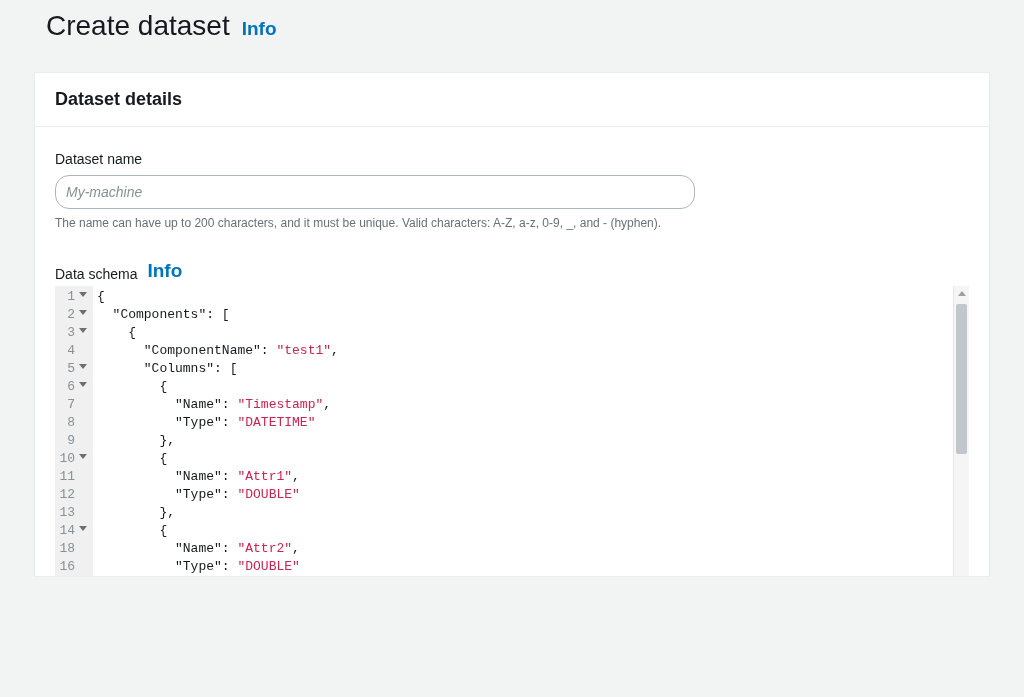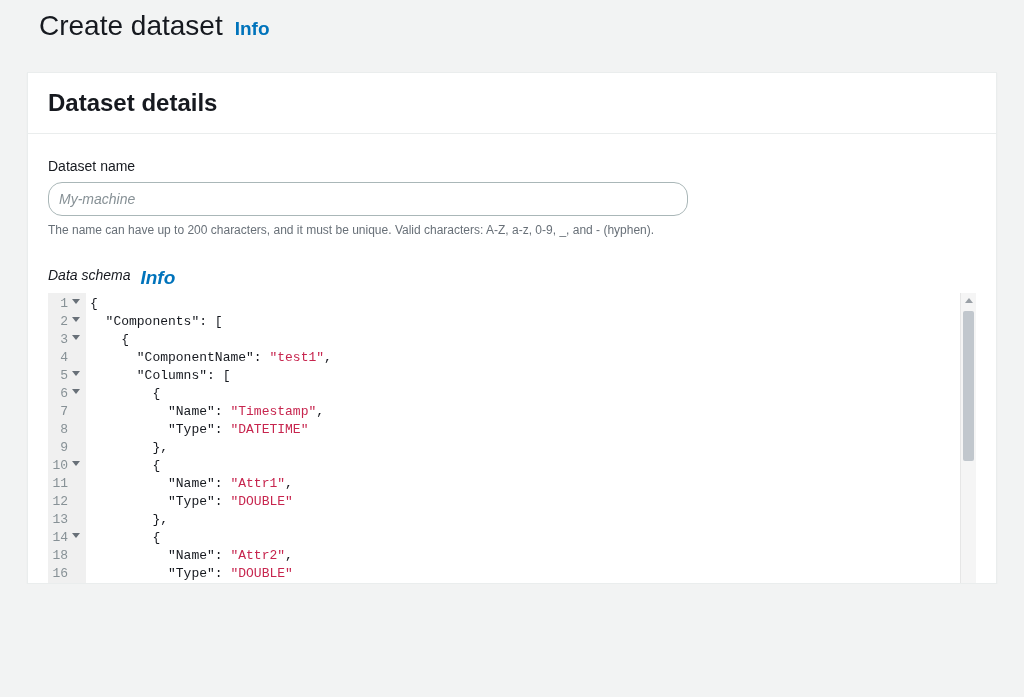--- a/index.html
+++ b/index.html
@@ -4,21 +4,21 @@
   <style>
     * { box-sizing: border-box; margin: 0; padding: 0; }
     body {
       font-family: "Amazon Ember", "Helvetica Neue", Arial, sans-serif;
       background: #f2f3f3;
       color: #16191f;
       font-size: 14px;
       width: 1024px;
     }
     .page-wrapper {
-      padding: 0 19px;
+      padding: 0 26px;
     }
     .page-header {
       padding: 10px 20px 20px 20px;
     }
     .page-title-row {
       display: flex;
       align-items: baseline;
       gap: 12px;
       margin-bottom: 10px;
     }
@@ -43,21 +43,21 @@
       background: #ffffff;
       border: 1px solid #eaeded;
       margin: 0 8px;
       box-shadow: 0 1px 1px rgba(0,0,0,0.05);
     }
     .panel-head {
       padding: 16px 20px;
       border-bottom: 1px solid #eaeded;
     }
     .panel-title {
-      font-size: 24px;
+      font-size: 18px;
       font-weight: 700;
       color: #16191f;
     }
     .panel-body {
       padding: 24px 20px 0 20px;
     }
     .field {
       margin-bottom: 28px;
     }
     .field-label {
@@ -82,24 +82,23 @@
       font-style: italic;
     }
     .field-hint {
       font-size: 12px;
       color: #687078;
       margin-top: 6px;
       line-height: 1.4;
     }
     .subsection-title-row {
       display: flex;
-      align-items: flex-start;
+      align-items: flex-end;
       gap: 10px;
       margin-bottom: 4px;
-      font-style: italic;
     }
     .subsection-title {
       font-size: 14px;
       color: #16191f;
     }
     .subsection-desc {
       font-size: 13px;
       color: #687078;
       line-height: 1.4;
       margin-bottom: 8px;

